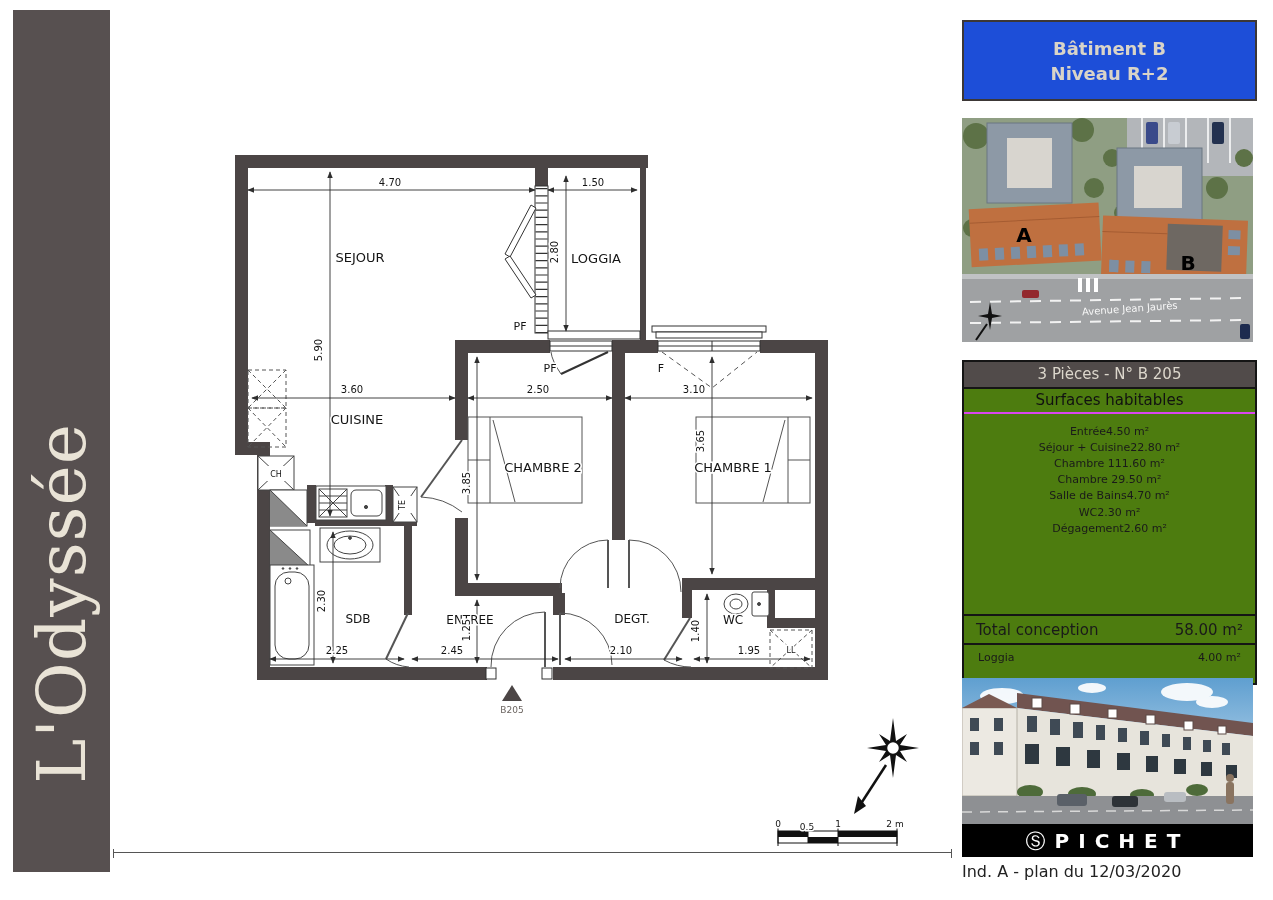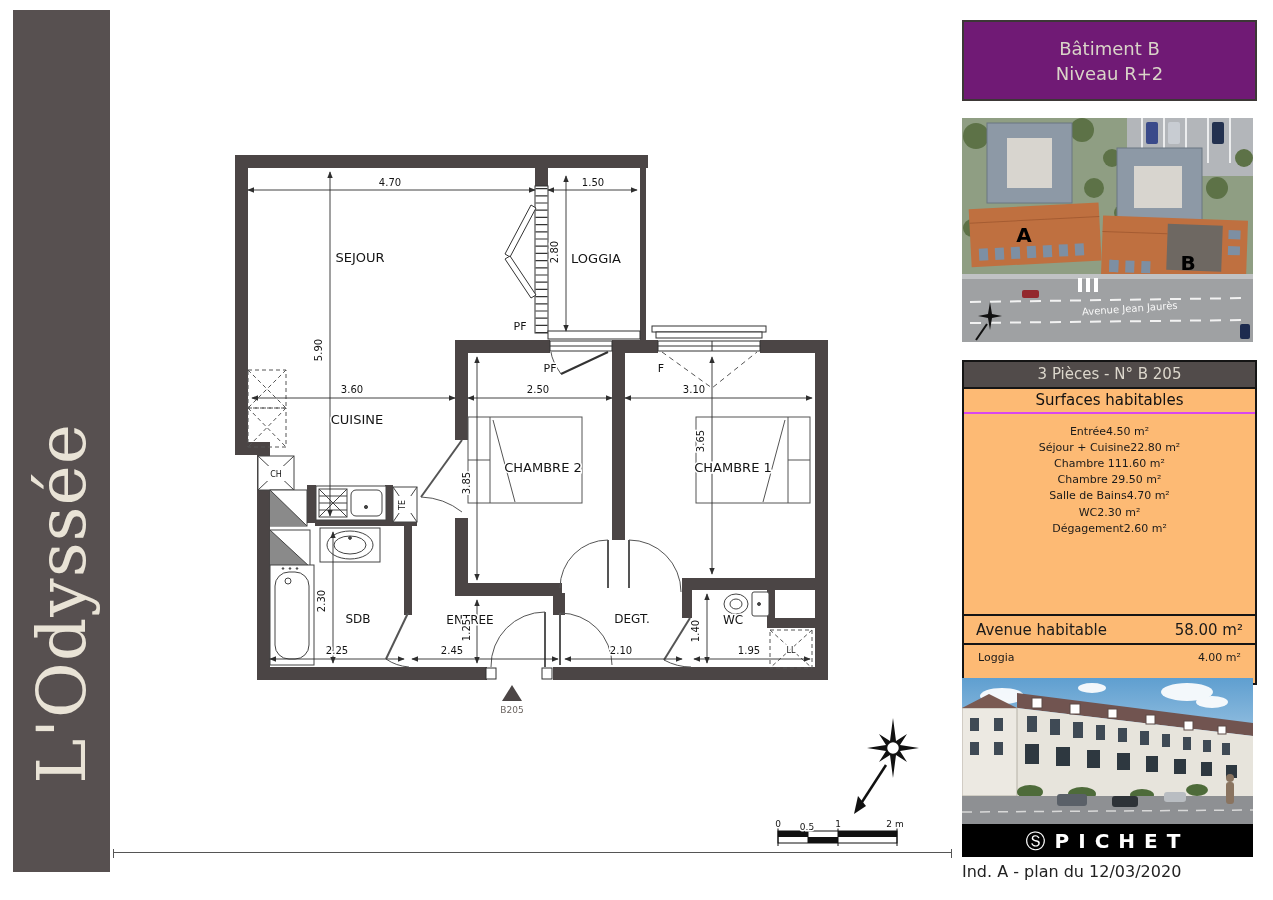--- a/index.html
+++ b/index.html
@@ -8,24 +8,24 @@
   
   .sidebar{position:absolute;left:13px;top:10px;width:97px;height:862px;background:#575050;}
   .sidebar .vtitle{position:absolute;bottom:88px;left:0;right:0;margin:0 auto;width:80px;
         writing-mode:vertical-rl;transform:rotate(180deg);text-align:start;
         font-family:"DejaVu Serif",serif;font-size:68px;color:#e9e3d6;letter-spacing:1px;line-height:80px;}
   
   .plan-svg{position:absolute;left:110px;top:140px;width:850px;height:715px;}
   .plan-svg text{font-family:"DejaVu Sans",sans-serif;paint-order:stroke;stroke:#fff;stroke-width:3px;}
   
   .rp{position:absolute;left:962px;width:291px;}
-  .hdrbox{top:20px;height:77px;background:#701a75;border:2px solid #3c3736;display:flex;flex-direction:column;
-        align-items:center;justify-content:center;gap:4px;color:#d9d4c8;font-size:18px;}
+  .hdrbox{top:20px;height:77px;background:#1d4ed8;border:2px solid #3c3736;display:flex;flex-direction:column;
+        align-items:center;justify-content:center;gap:4px;color:#d9d4c8;font-size:18px;font-weight:bold;}
   .aerial{top:118px;height:224px;}
-  .table{top:360px;border:2px solid #151515;background:#fdba74;font-size:11px;}
+  .table{top:360px;border:2px solid #151515;background:#4d7c0f;font-size:11px;}
   .table .title{background:#514b4a;color:#dcd7cc;text-align:center;font-size:15px;padding:3px 0 4px;
         border-bottom:2px solid #151515;}
   .table .subtitle{text-align:center;font-size:15px;padding:2px 0 3px;border-bottom:2px solid #d946ef;color:#111;}
   .table .rows{height:191px;padding-top:9px;}
   .srow{display:flex;justify-content:center;padding:0 14px;height:16.2px;align-items:center;}
   .trow{display:flex;justify-content:space-between;padding:0 12px;align-items:center;height:27px;
         border-top:2px solid #151515;font-size:15px;}
   .xrow{display:flex;justify-content:space-between;padding:6px 14px 0;height:32px;border-top:2px solid #151515;}
   .photo{top:678px;height:146px;}
   .logobar{top:824px;height:33px;background:#000;display:flex;align-items:center;justify-content:center;gap:9px;color:#fff;}
@@ -411,21 +411,21 @@
         <div class="srow">
         <span>WC</span>
         <span>2.30 m²</span>
       </div>
         <div class="srow">
         <span>Dégagement</span>
         <span>2.60 m²</span>
       </div>
       </div>
     <div class="trow">
-      <span>Avenue habitable</span>
+      <span>Total conception</span>
       <span>58.00 m²</span>
     </div>
     <div class="xrow">
       <span>Loggia</span>
       <span>4.00 m²</span>
     </div>
   </div>
 
   <svg class="rp photo" viewBox="0 0 291 146">
     <defs>

